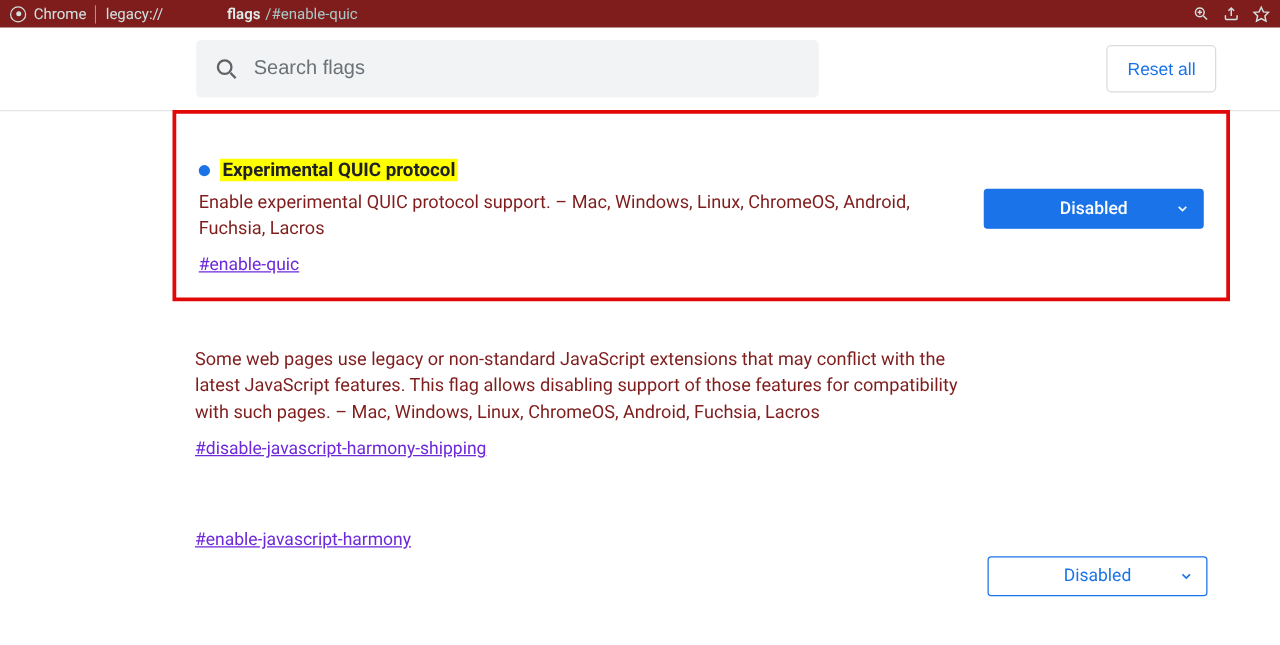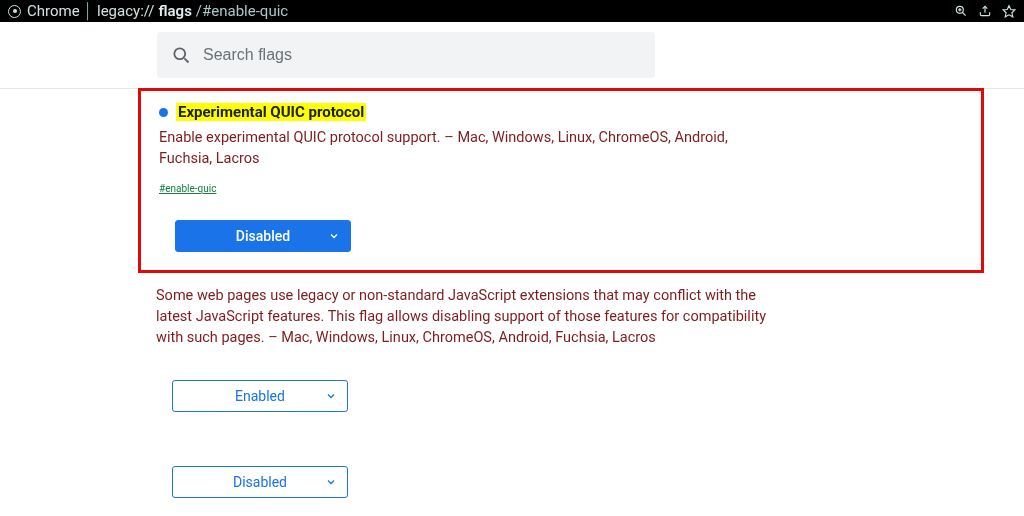--- a/index.html
+++ b/index.html
@@ -4,40 +4,40 @@
   <style>
     * { margin: 0; padding: 0; box-sizing: border-box; }
     body {
       font-family: -apple-system, BlinkMacSystemFont, "Segoe UI", Roboto, Arial, sans-serif;
       background: #fff;
       width: 1024px;
       height: 516px;
       overflow: hidden;
     }
     .title-bar {
-      background: #000000;
+      background: #7f1d1d;
       height: 22px;
       display: flex;
       align-items: center;
       padding: 0 8px;
       color: #cfe2e0;
-      font-size: 15px;
+      font-size: 12px;
       justify-content: space-between;
     }
     .title-left { display: flex; align-items: center; gap: 6px; }
     .chrome-logo {
       width: 13px; height: 13px;
       border-radius: 50%;
       border: 1.5px solid #cfe2e0;
       display: flex; align-items: center; justify-content: center;
     }
     .chrome-logo-inner { width:4px; height:4px; border-radius:50%; background:#cfe2e0; }
     .title-text { display: flex; align-items: center; gap: 4px; }
     .title-sep { color: #7ba8a4; }
-    .title-url-bold { font-weight: 600; color: #dfeceb; }
+    .title-url-bold { font-weight: 600; color: #dfeceb; margin-left: 47px; }
     .title-url-rest { color: #a8c9c6; }
     .title-right { display: flex; align-items: center; gap: 10px; }
     .tb-icon { width: 14px; height: 14px; color: #cfe2e0; }
 
     .page-wrap {
       padding-top: 6px;
     }
     .top-row {
       display: flex;
       align-items: center;
@@ -76,23 +76,23 @@
       cursor: pointer;
       white-space: nowrap;
     }
 
     .flags-area {
       padding: 0 40px 0 138px;
     }
     .flag-card {
       display: flex;
       justify-content: space-between;
-      padding: 12px 18px 18px 18px;
+      padding: 36px 18px 18px 18px;
       position: relative;
-      flex-direction: column;
+      gap: 30px;
     }
     .flag-card.highlighted {
       border: 3px solid #e20808;
       margin-top: -1px;
     }
     .flag-left { max-width: 620px; }
     .flag-title-row { display: flex; align-items: center; gap: 8px; margin-bottom: 6px;}
     .blue-dot {
       width: 9px; height: 9px; border-radius: 50%;
       background: #1a73e8;
@@ -104,22 +104,22 @@
       color: #202124;
     }
     .flag-title.hl { background: #ffff00; padding: 0 2px; }
     .flag-desc {
       font-size: 14.5px;
       color: #7f1d1d;
       line-height: 1.45;
       margin-bottom: 8px;
     }
     .flag-anchor {
-      font-size: 10px;
-      color: #15803d;
+      font-size: 14px;
+      color: #6d28d9;
       text-decoration: underline;
       cursor: pointer;
       display: inline-block;
     }
     .flag-right {
       display: flex;
       align-items: flex-start;
       padding-top: 24px;
     }
     .select-box {
@@ -194,54 +194,45 @@
   <div class="top-row">
     <div class="search-box">
       <span class="search-icon">
         <svg viewBox="0 0 24 24" fill="none" stroke="currentColor" stroke-width="2.2">
             <circle cx="10.5" cy="10.5" r="6.5"></circle>
             <line x1="16" y1="16" x2="21" y2="21"></line>
           </svg>
       </span>
       <input class="search-input" placeholder="Search flags" style="">
     </div>
+    <button class="reset-btn">Reset all</button>
   </div>
 
   <div class="flags-area" id="flags-area">
       <div class="flag-card highlighted">
         <div class="flag-left"><div class="flag-title-row">
             <span class="blue-dot"></span>
             <span class="flag-title hl">Experimental QUIC protocol</span>
           </div><div class="flag-desc">Enable experimental QUIC protocol support. – Mac, Windows, Linux, ChromeOS, Android, Fuchsia, Lacros</div><a class="flag-anchor">#enable-quic</a></div>
         <div class="flag-right">
           <div class="select-box primary">
             <span>Disabled</span>
             <span class="chevron">
               <svg viewBox="0 0 24 24" fill="none" stroke="currentColor" stroke-width="2.5">
                 <polyline points="6,9 12,15 18,9"></polyline>
               </svg>
             </span>
           </div>
         </div>
       </div>
       <div class="flag-card">
-        <div class="flag-left"><div class="flag-desc">Some web pages use legacy or non-standard JavaScript extensions that may conflict with the latest JavaScript features. This flag allows disabling support of those features for compatibility with such pages. – Mac, Windows, Linux, ChromeOS, Android, Fuchsia, Lacros</div></div>
-        <div class="flag-right">
-          <div class="select-box">
-            <span>Enabled</span>
-            <span class="chevron">
-              <svg viewBox="0 0 24 24" fill="none" stroke="currentColor" stroke-width="2.5">
-                <polyline points="6,9 12,15 18,9"></polyline>
-              </svg>
-            </span>
-          </div>
-        </div>
+        <div class="flag-left"><div class="flag-desc">Some web pages use legacy or non-standard JavaScript extensions that may conflict with the latest JavaScript features. This flag allows disabling support of those features for compatibility with such pages. – Mac, Windows, Linux, ChromeOS, Android, Fuchsia, Lacros</div><a class="flag-anchor">#disable-javascript-harmony-shipping</a></div>
       </div>
       <div class="flag-card">
-        <div class="flag-left"></div>
+        <div class="flag-left"><a class="flag-anchor">#enable-javascript-harmony</a></div>
         <div class="flag-right">
           <div class="select-box">
             <span>Disabled</span>
             <span class="chevron">
               <svg viewBox="0 0 24 24" fill="none" stroke="currentColor" stroke-width="2.5">
                 <polyline points="6,9 12,15 18,9"></polyline>
               </svg>
             </span>
           </div>
         </div>

